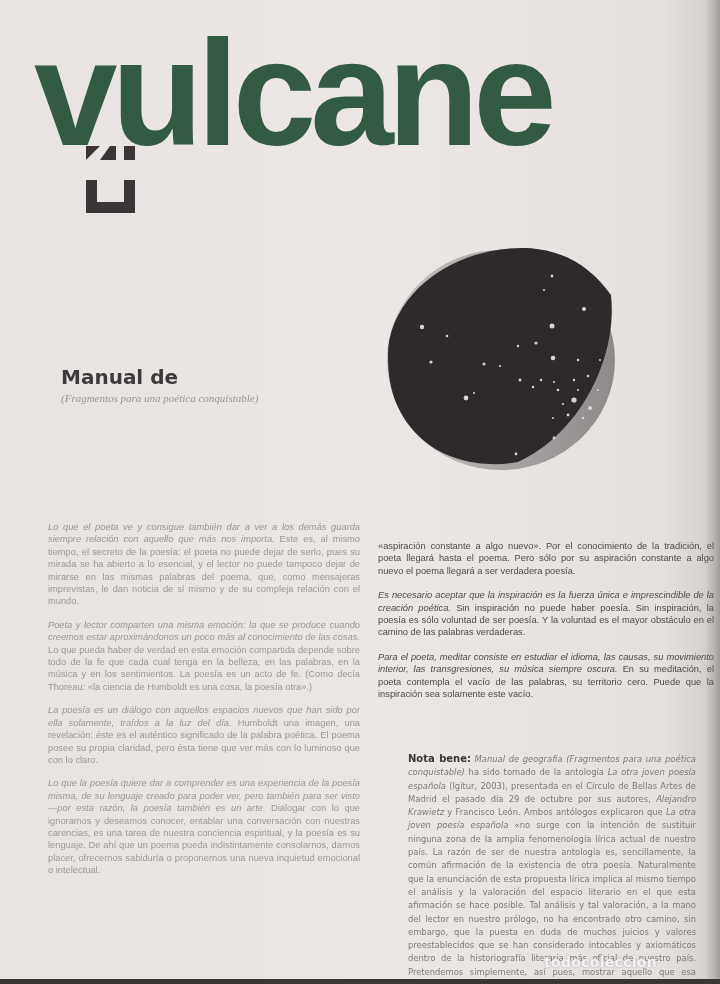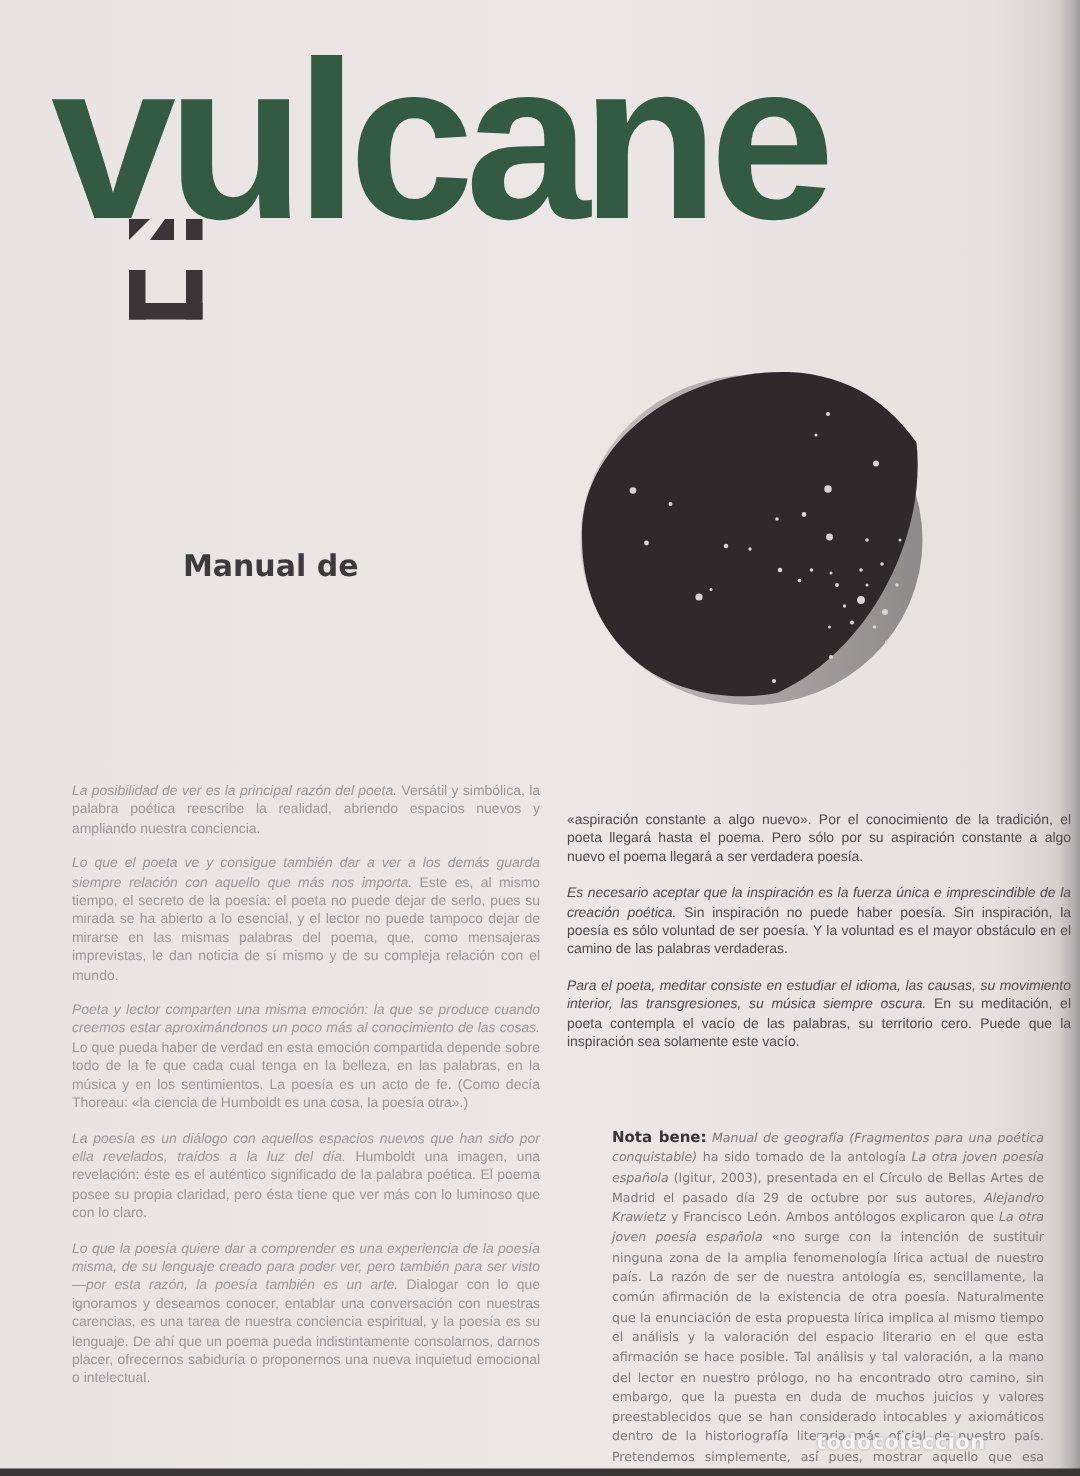--- a/index.html
+++ b/index.html
@@ -23,21 +23,21 @@
     }
     .masthead {
       position: absolute; left: 34px; top: 18px;
       font-family: "Liberation Sans", sans-serif; font-weight: bold;
       font-size: 150px; line-height: 150px; letter-spacing: -6px;
       color: #335a42;
       white-space: nowrap;
     }
     .issue-mark { position: absolute; left: 84px; top: 146px; width: 72px; height: 68px; }
 
-    .title-block { position: absolute; left: 39px; top: 365px; width: 200px; text-align: right; }
+    .title-block { position: absolute; left: 61px; top: 365px; width: 200px; }
     .title {
       font-family: "DejaVu Sans", sans-serif; font-weight: bold;
       font-size: 20px; line-height: 24px; color: #3d3a3b; margin: 0;
     }
     .subtitle {
       font-family: "Liberation Serif", serif; font-style: italic;
       font-size: 11px; line-height: 15px; color: #9a9595; margin-top: 2px;
     }
     .author {
       font-family: "DejaVu Sans", sans-serif; font-size: 15px; color: #5f5b5c;
@@ -133,27 +133,27 @@
         <circle cx="166" cy="50" r="1"></circle>
           <circle cx="122" cy="126" r="1.1"></circle>
         <circle cx="200" cy="120" r="1.2"></circle>
           <circle cx="222" cy="120" r="1"></circle>
       </g>
     </svg>
   </div>
 
   <div class="title-block">
     <div class="title">Manual de</div>
+    <div class="subtitle">(Fragmentos para una poética conquistable)</div>
   </div>
 
   <div class="col col-left">
-    <p><span class="em">La posibilidad de ver es la principal razón del poeta.</span><span> Versátil y simbólica, la palabra poética reescribe la realidad, abriendo espacios nuevos y ampliando nuestra conciencia.</span></p>
     <p><span class="em">Lo que el poeta ve y consigue también dar a ver a los demás guarda siempre relación con aquello que más nos importa.</span><span> Este es, al mismo tiempo, el secreto de la poesía: el poeta no puede dejar de serlo, pues su mirada se ha abierto a lo esencial, y el lector no puede tampoco dejar de mirarse en las mismas palabras del poema, que, como mensajeras imprevistas, le dan noticia de sí mismo y de su compleja relación con el mundo.</span></p>
     <p><span class="em">Poeta y lector comparten una misma emoción: la que se produce cuando creemos estar aproximándonos un poco más al conocimiento de las cosas.</span><span> Lo que pueda haber de verdad en esta emoción compartida depende sobre todo de la fe que cada cual tenga en la belleza, en las palabras, en la música y en los sentimientos. La poesía es un acto de fe. (Como decía Thoreau: «la ciencia de Humboldt es una cosa, la poesía otra».)</span></p>
-    <p><span class="em">La poesía es un diálogo con aquellos espacios nuevos que han sido por ella revelados, traídos a la luz del día.</span><span> Humboldt una imagen, una revelación: éste es el auténtico significado de la palabra poética. El poema posee su propia claridad, pero ésta tiene que ver más con lo luminoso que con lo claro.</span></p>
+    <p><span class="em">La poesía es un diálogo con aquellos espacios nuevos que han sido por ella solamente, traídos a la luz del día.</span><span> Humboldt una imagen, una revelación: éste es el auténtico significado de la palabra poética. El poema posee su propia claridad, pero ésta tiene que ver más con lo luminoso que con lo claro.</span></p>
     <p><span class="em">Lo que la poesía quiere dar a comprender es una experiencia de la poesía misma, de su lenguaje creado para poder ver, pero también para ser visto —por esta razón, la poesía también es un arte.</span><span> Dialogar con lo que ignoramos y deseamos conocer, entablar una conversación con nuestras carencias, es una tarea de nuestra conciencia espiritual, y la poesía es su lenguaje. De ahí que un poema pueda indistintamente consolarnos, darnos placer, ofrecernos sabiduría o proponernos una nueva inquietud emocional o intelectual.</span></p>
 
   </div>
 
   <div class="col col-right">
     <p><span class="em"></span><span>«aspiración constante a algo nuevo». Por el conocimiento de la tradición, el poeta llegará hasta el poema. Pero sólo por su aspiración constante a algo nuevo el poema llegará a ser verdadera poesía.</span></p>
     <p><span class="em">Es necesario aceptar que la inspiración es la fuerza única e imprescindible de la creación poética.</span><span> Sin inspiración no puede haber poesía. Sin inspiración, la poesía es sólo voluntad de ser poesía. Y la voluntad es el mayor obstáculo en el camino de las palabras verdaderas.</span></p>
     <p><span class="em">Para el poeta, meditar consiste en estudiar el idioma, las causas, su movimiento interior, las transgresiones, su música siempre oscura.</span><span> En su meditación, el poeta contempla el vacío de las palabras, su territorio cero. Puede que la inspiración sea solamente este vacío.</span></p>
   </div>
 

